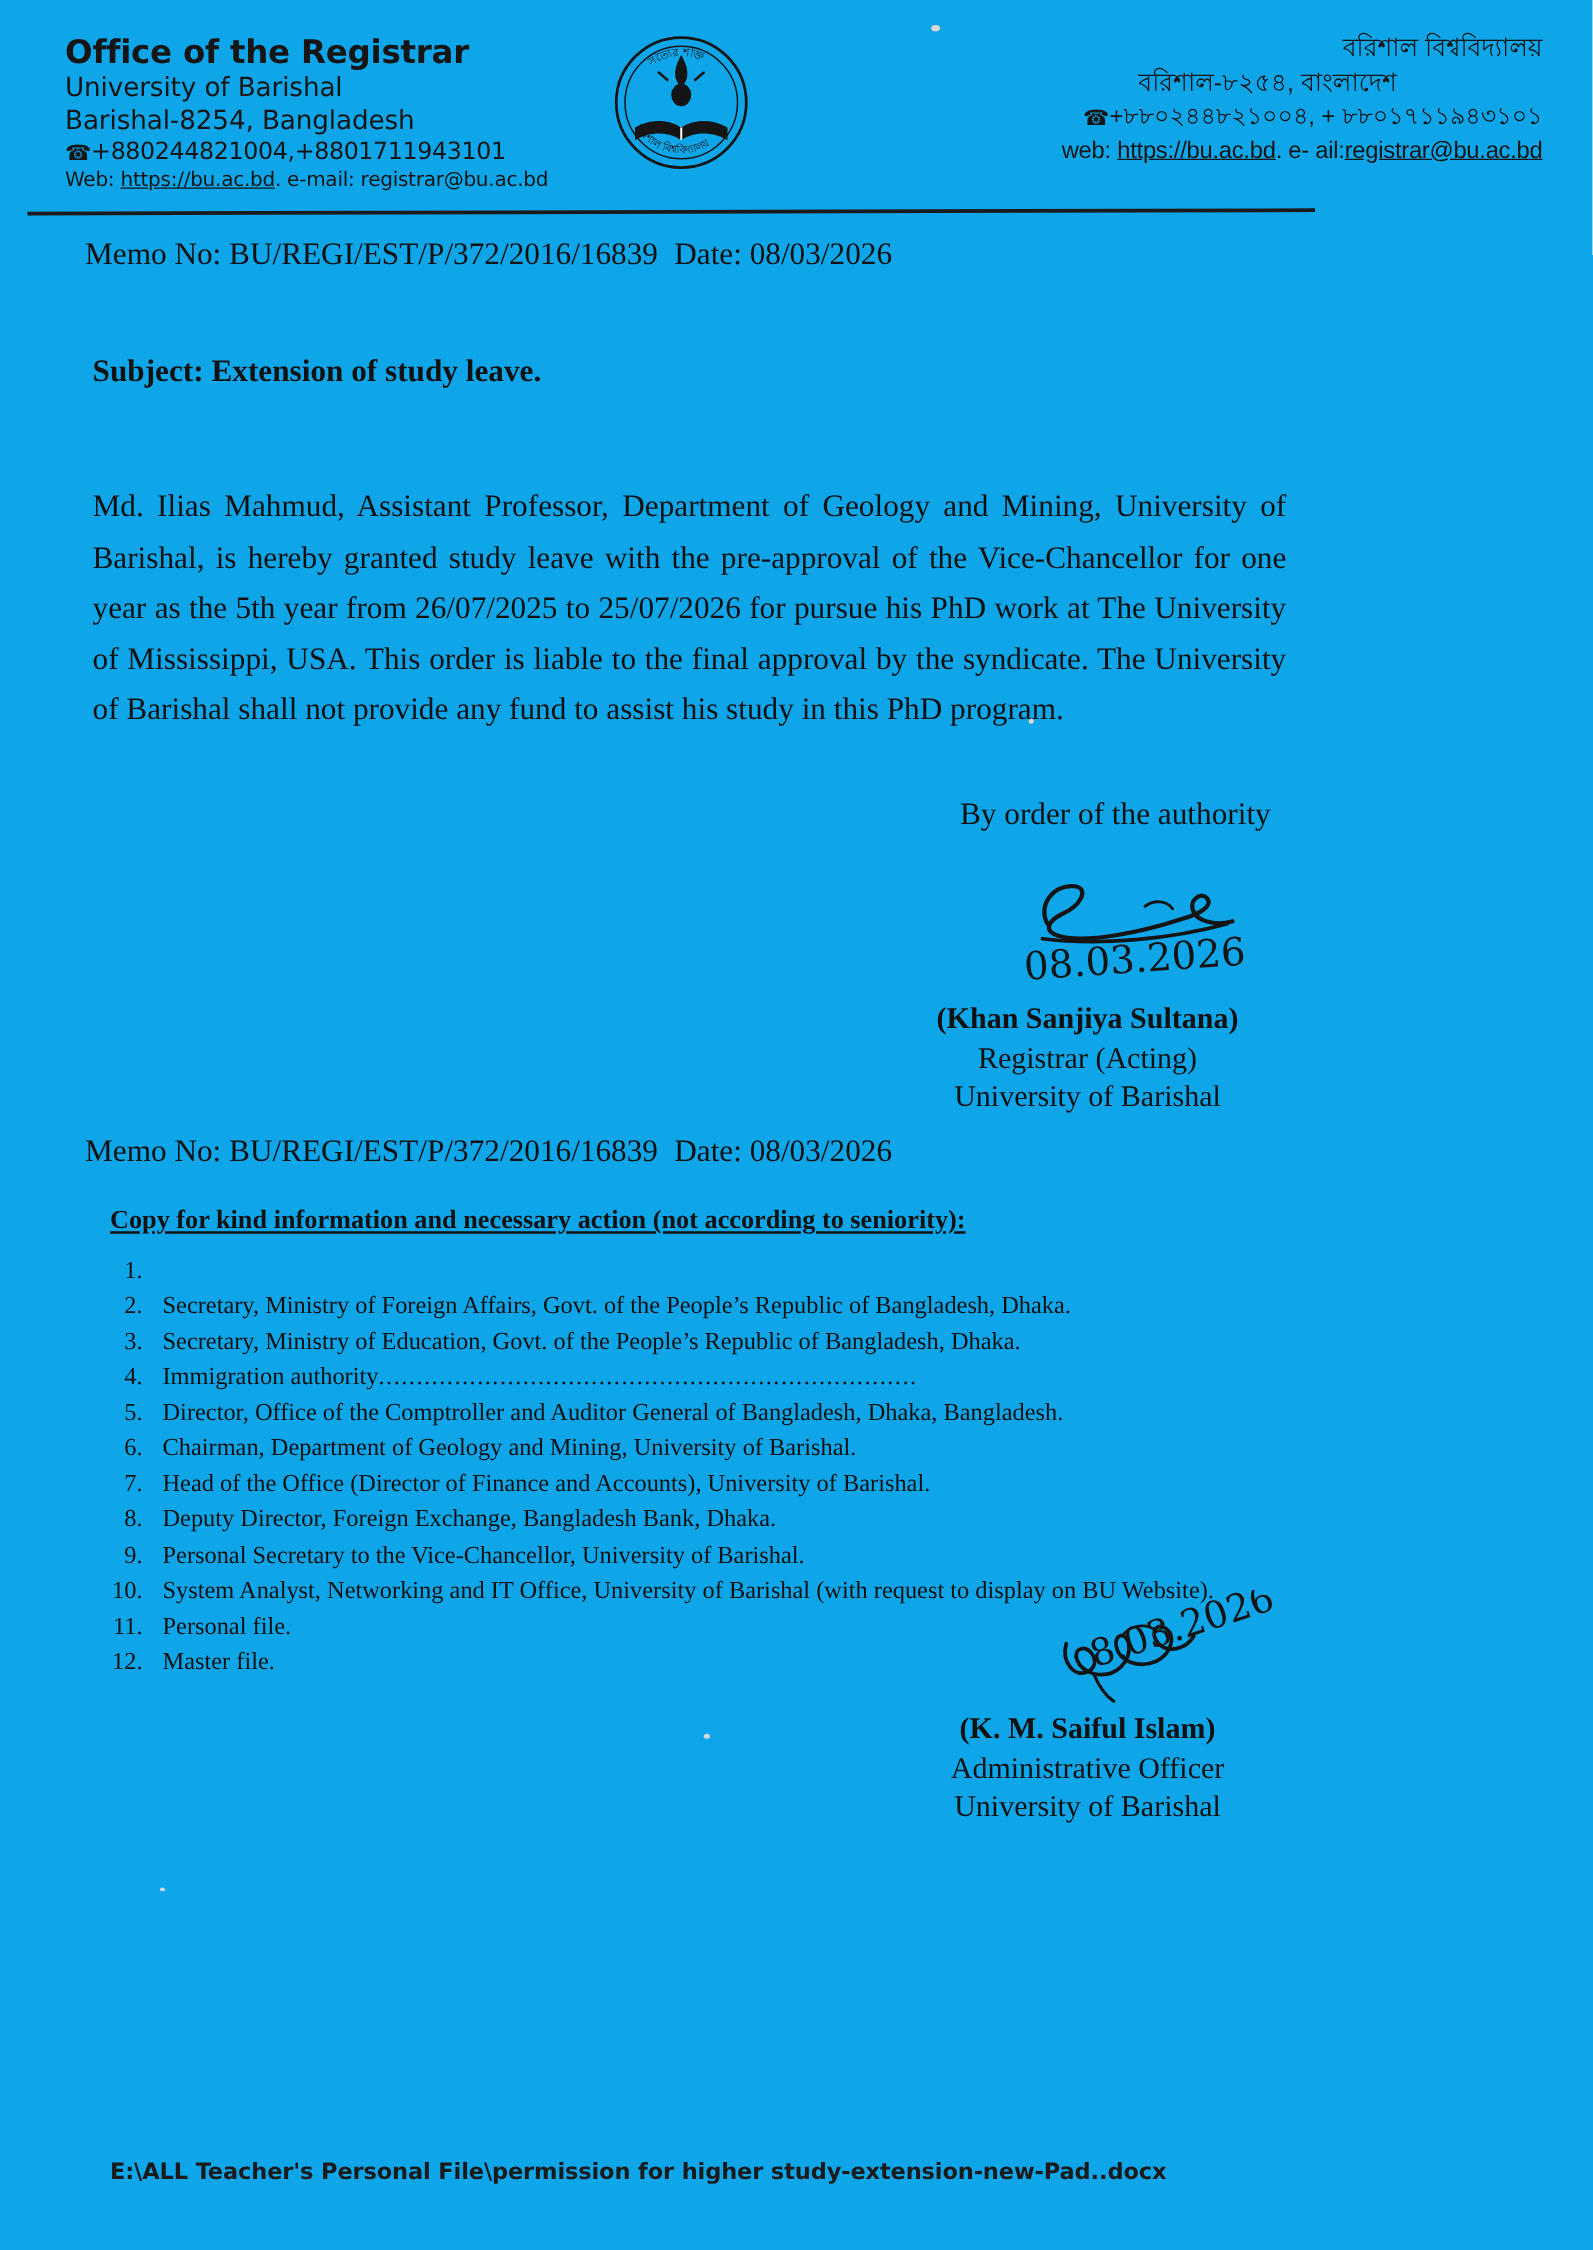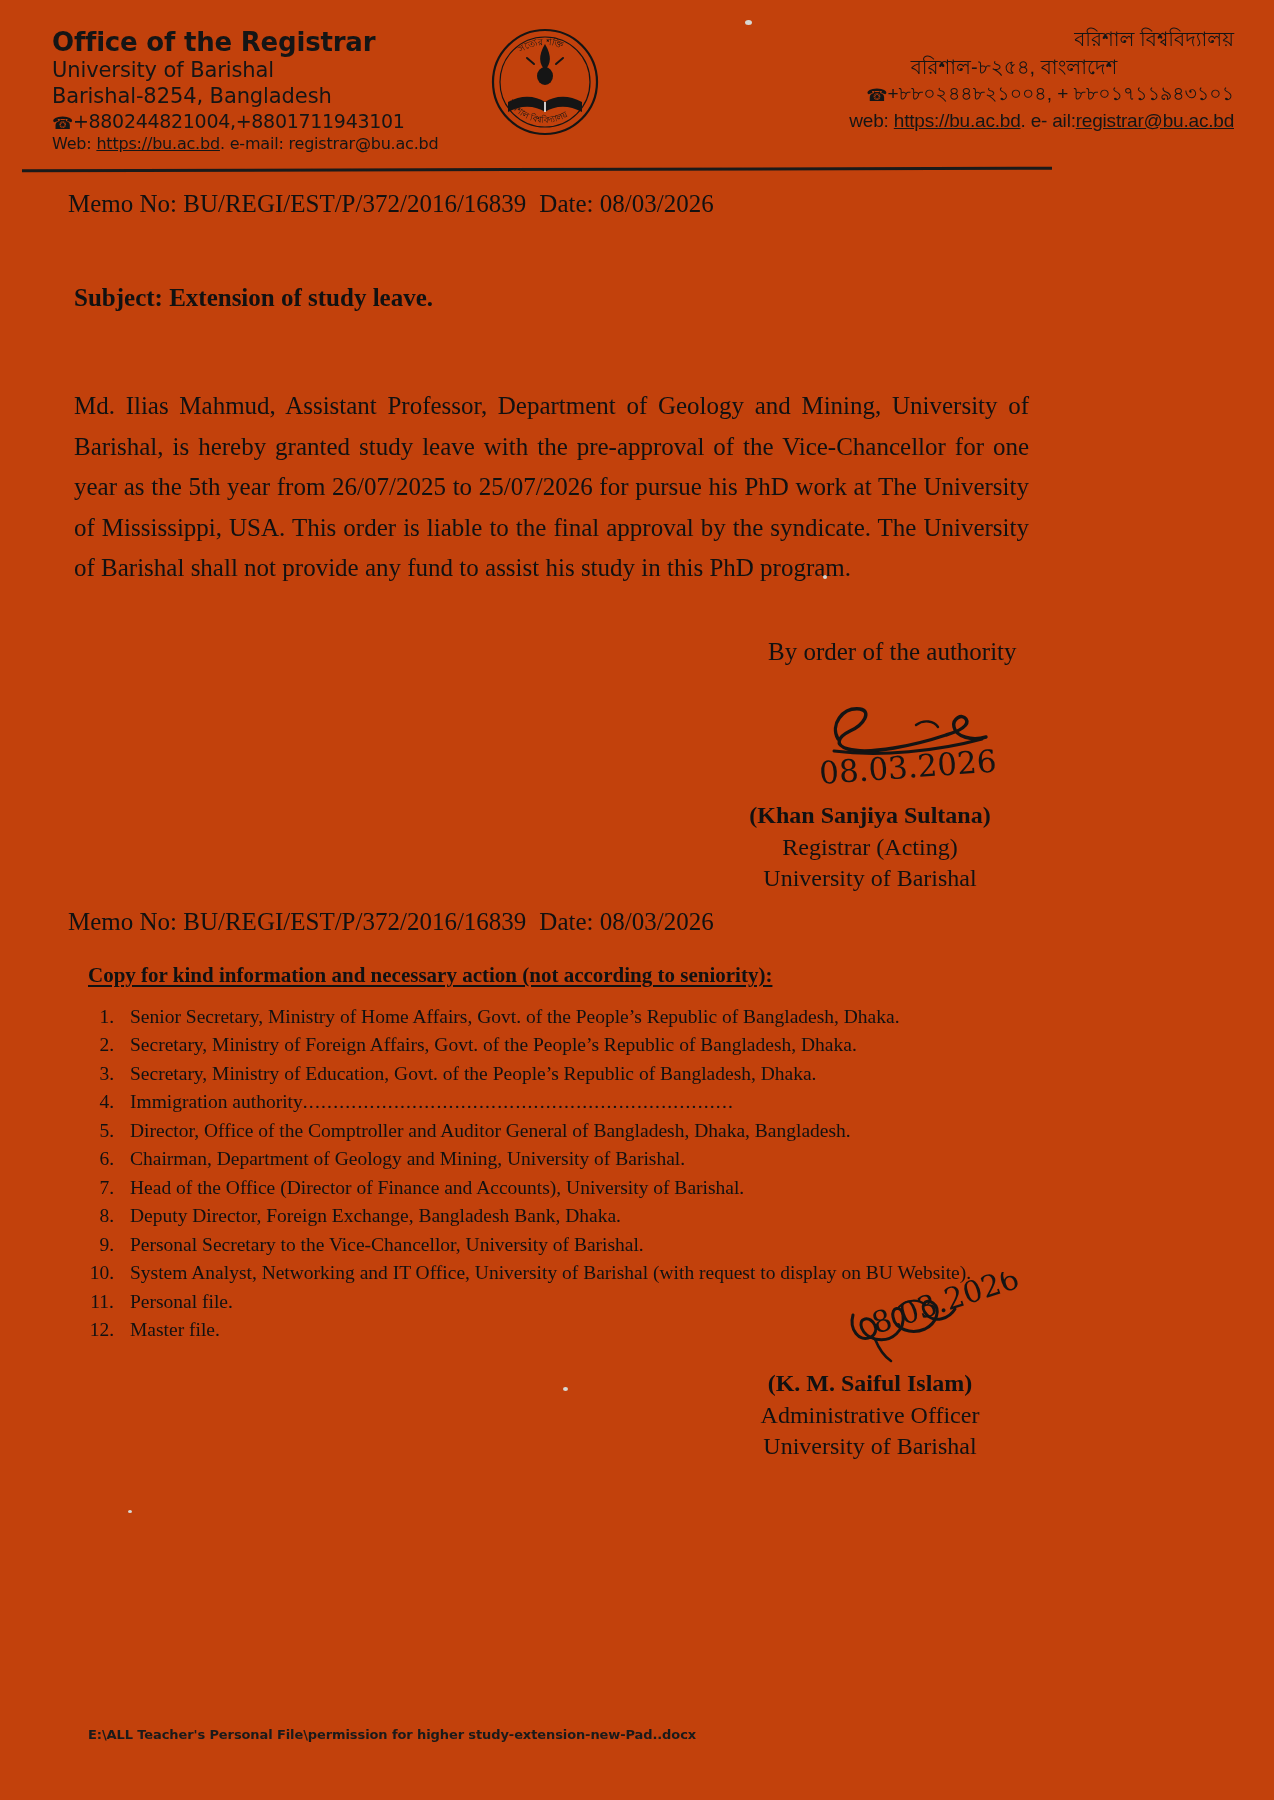--- a/index.html
+++ b/index.html
@@ -10,21 +10,21 @@
   }
   body {
     font-family: "Liberation Serif", "DejaVu Serif", serif;
     color: #111111;
   }
   .page {
     position: relative;
     width: 1274px;
     height: 1800px;
     margin: 0 auto;
-    background: #c2410c;
+    background: #0ea5e9;
     overflow: hidden;
   }
 
   
   .letterhead {
     position: absolute;
     left: 0;
     top: 0;
     width: 1274px;
     height: 170px;
@@ -265,21 +265,21 @@
     width: 340px;
     text-align: center;
   }
 
   
   .footer-path {
     position: absolute;
     left: 88px;
     top: 1727px;
     font-family: "DejaVu Sans", "Liberation Sans", sans-serif;
-    font-size: 13px;
+    font-size: 18px;
     font-weight: 700;
     color: #1a1a1a;
     letter-spacing: -0.1px;
   }
 
   
   .speck {
     position: absolute;
     background: #d8d8d4;
     border-radius: 50%;
@@ -374,21 +374,20 @@
   <div class="memo-row" id="memo-row-bottom">
     <span class="memo-no">Memo No: BU/REGI/EST/P/372/2016/16839</span>
     <span class="memo-date">Date: 08/03/2026</span>
   </div>
 
   <div class="copy-heading">Copy for kind information and necessary action (not according to seniority):</div>
 
   <ul class="copy-list" id="copy-list">
       <li>
         <span class="num">1.</span>
-        <span class="txt">Senior Secretary, Ministry of Home Affairs, Govt. of the People’s Republic of Bangladesh, Dhaka.</span>
       </li>
       <li>
         <span class="num">2.</span>
         <span class="txt">Secretary, Ministry of Foreign Affairs, Govt. of the People’s Republic of Bangladesh, Dhaka.</span>
       </li>
       <li>
         <span class="num">3.</span>
         <span class="txt">Secretary, Ministry of Education, Govt. of the People’s Republic of Bangladesh, Dhaka.</span>
       </li>
       <li>

